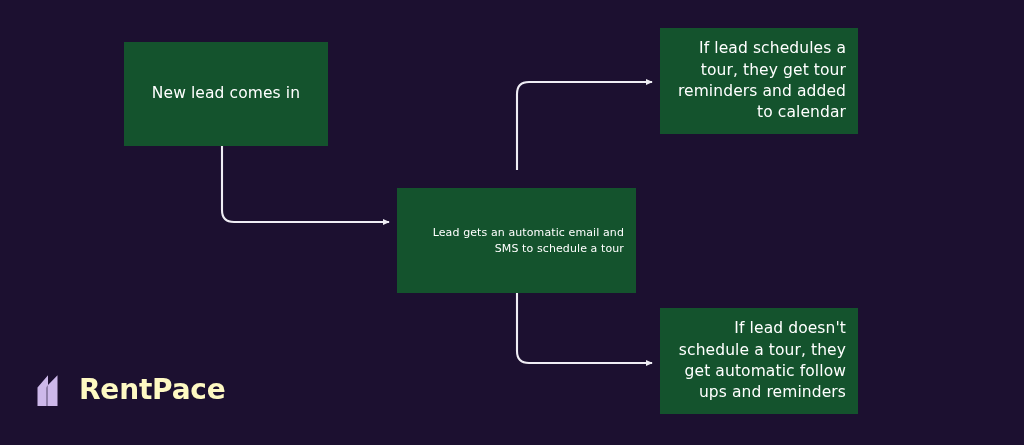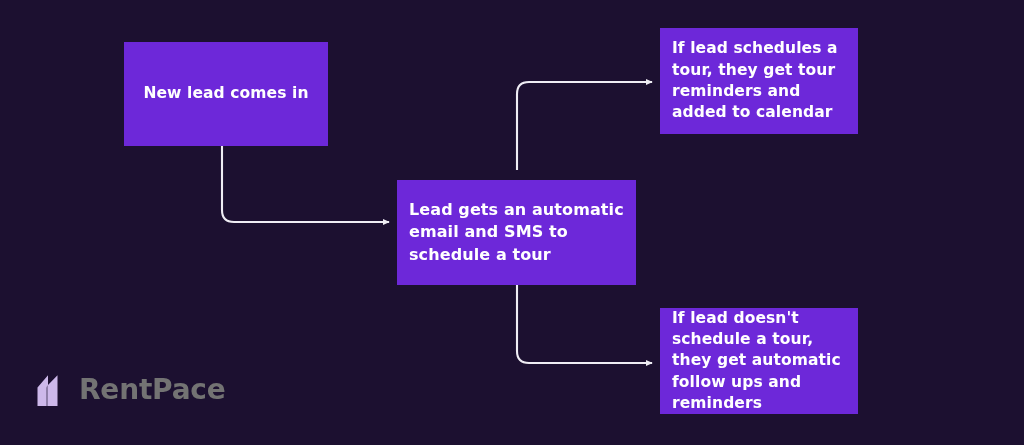--- a/index.html
+++ b/index.html
@@ -10,49 +10,48 @@
   #canvas {
     position: relative;
     width: 1024px;
     height: 445px;
     background: #1c1030;
     overflow: hidden;
     font-family: "DejaVu Sans", sans-serif;
   }
   .node {
     position: absolute;
-    background: #6d28d9;
+    background: #14532d;
     color: #ffffff;
     display: flex;
     align-items: center;
     justify-content: center;
-    text-align: left;
+    text-align: right;
     box-sizing: border-box;
     line-height: 1.38;
     letter-spacing: 0.1px;
-    font-weight: bold;
   }
   .node-text {
     display: block;
     padding: 0 12px;
     white-space: pre-line;
   }
   #node-new-lead {
     left: 124px;
     top: 42px;
     width: 204px;
     height: 104px;
     font-size: 15.5px;
   }
   #node-auto-email {
     left: 397px;
-    top: 180px;
+    top: 188px;
     width: 239px;
     height: 105px;
-    font-size: 16px;
+    font-size: 11px;
   }
   #node-schedules-tour {
     left: 660px;
     top: 28px;
     width: 198px;
     height: 106px;
     font-size: 15.5px;
   }
   #node-no-schedule {
     left: 660px;
@@ -74,21 +73,21 @@
     left: 36px;
     top: 372px;
     display: flex;
     align-items: center;
     gap: 9px;
   }
   #logo-mark {
     display: block;
   }
   #logo-text {
-    color: #737373;
+    color: #fef9c3;
     font-size: 28px;
     font-weight: bold;
     letter-spacing: -0.2px;
     line-height: 1;
   }
 </style>
 </head>
 <body>
 
 <div id="canvas">

